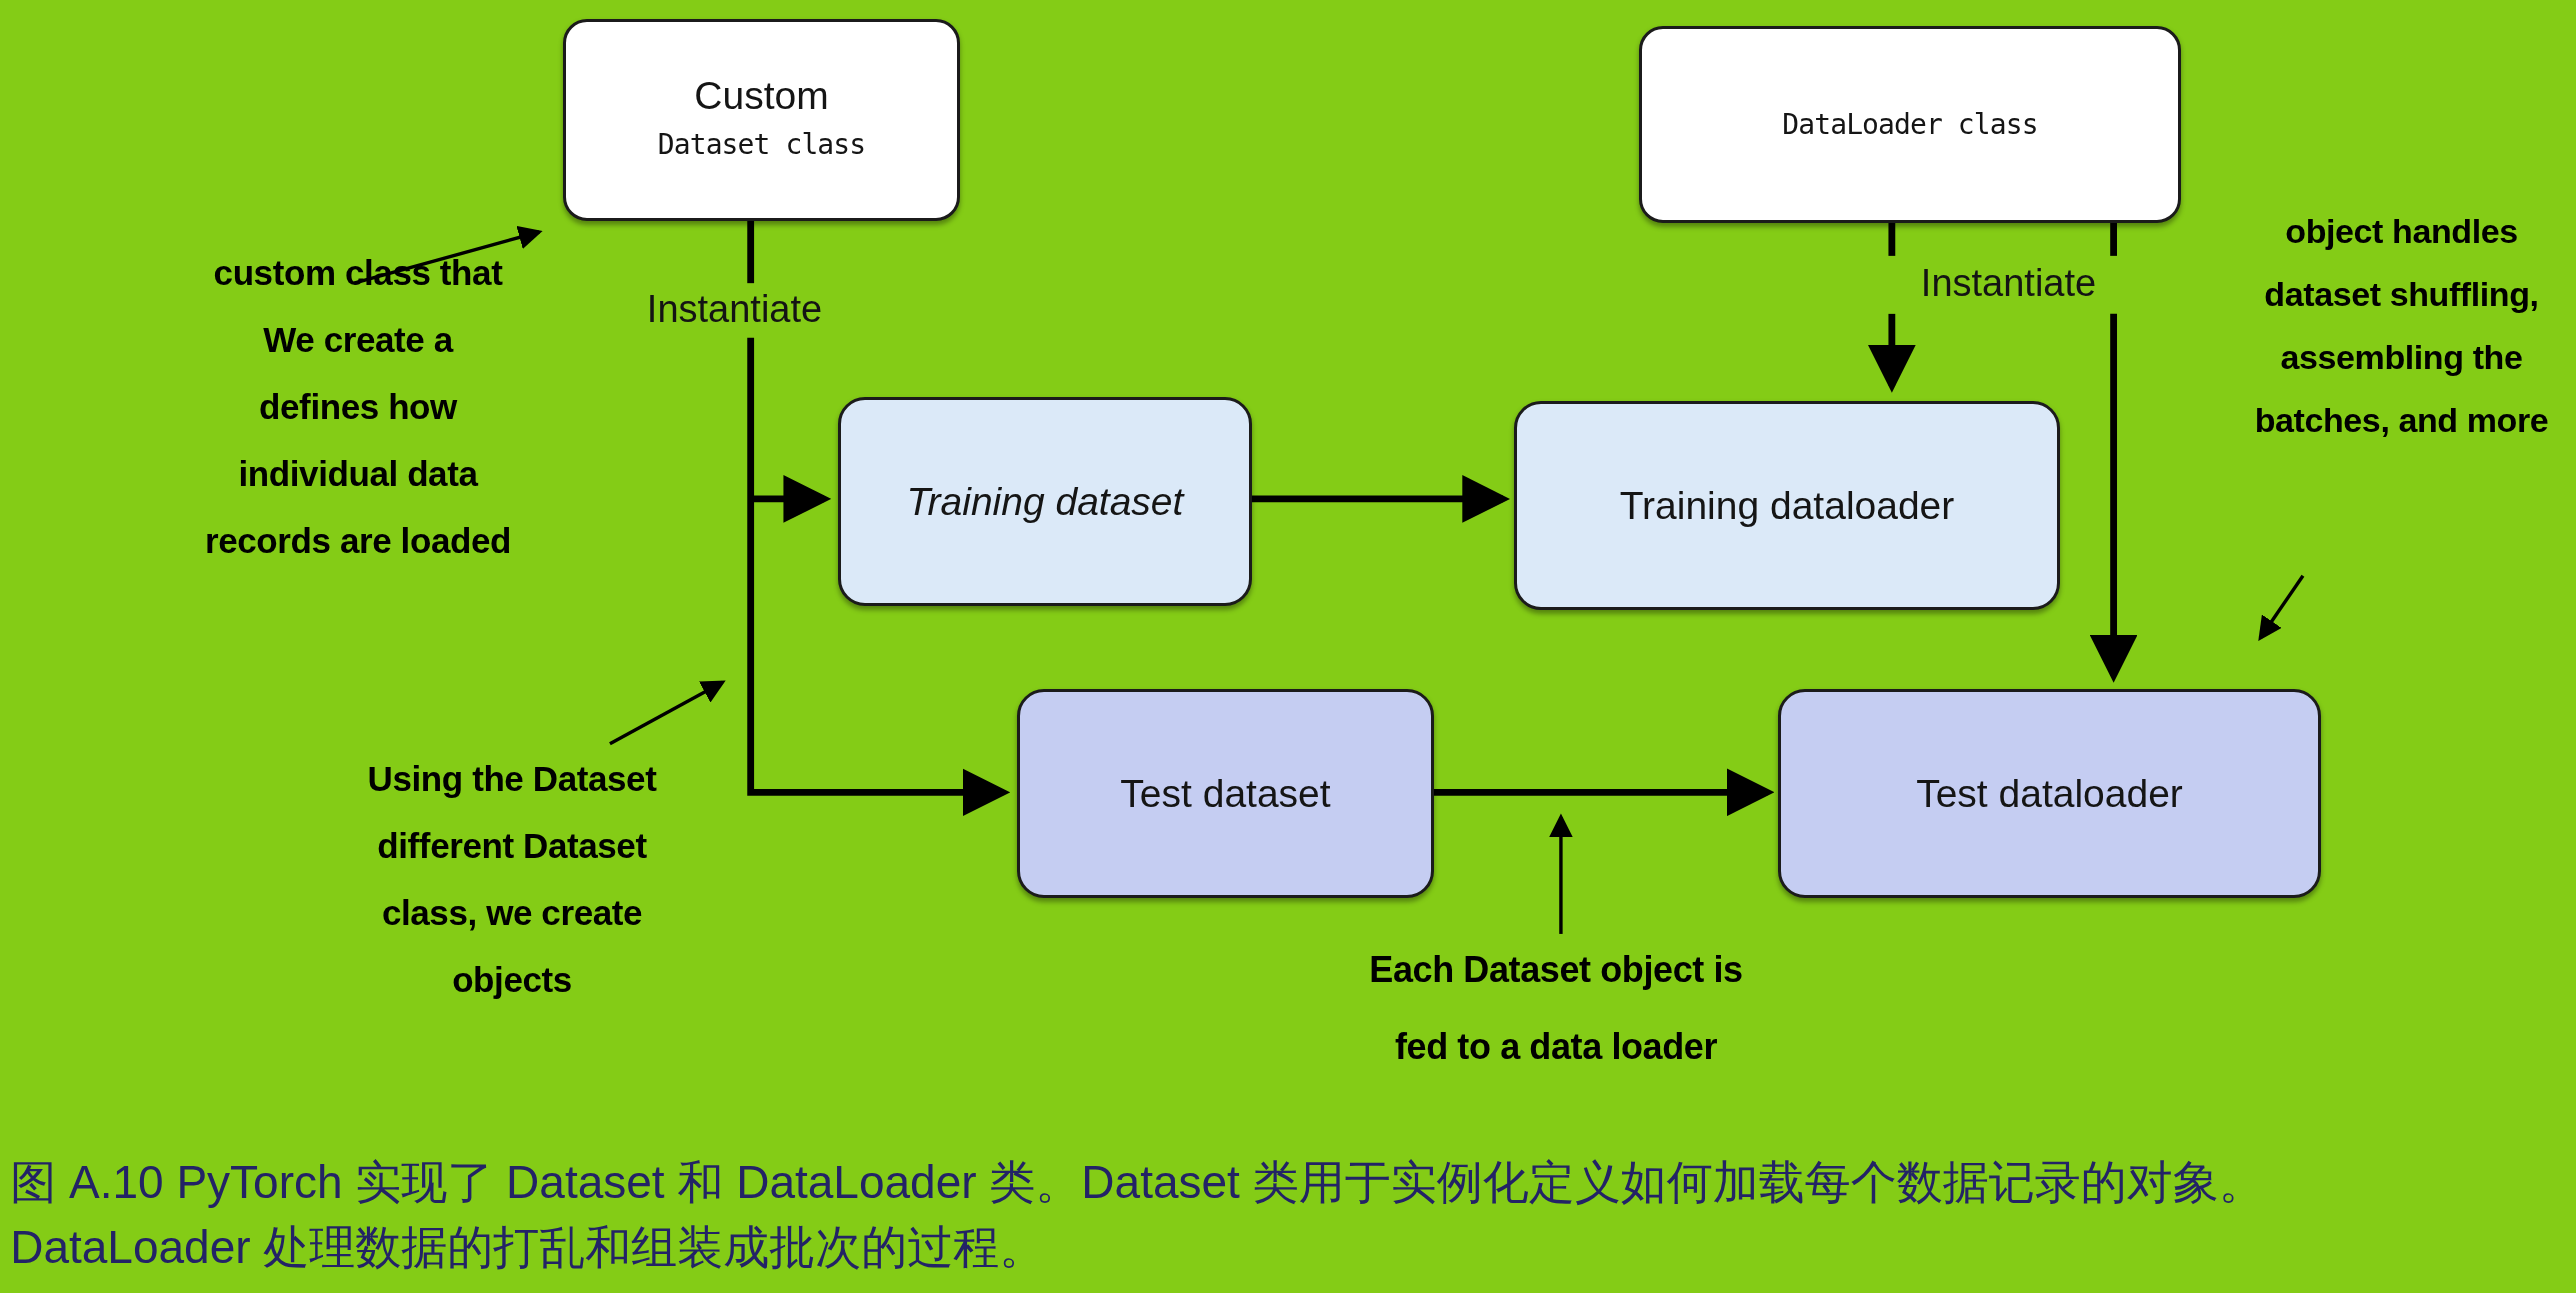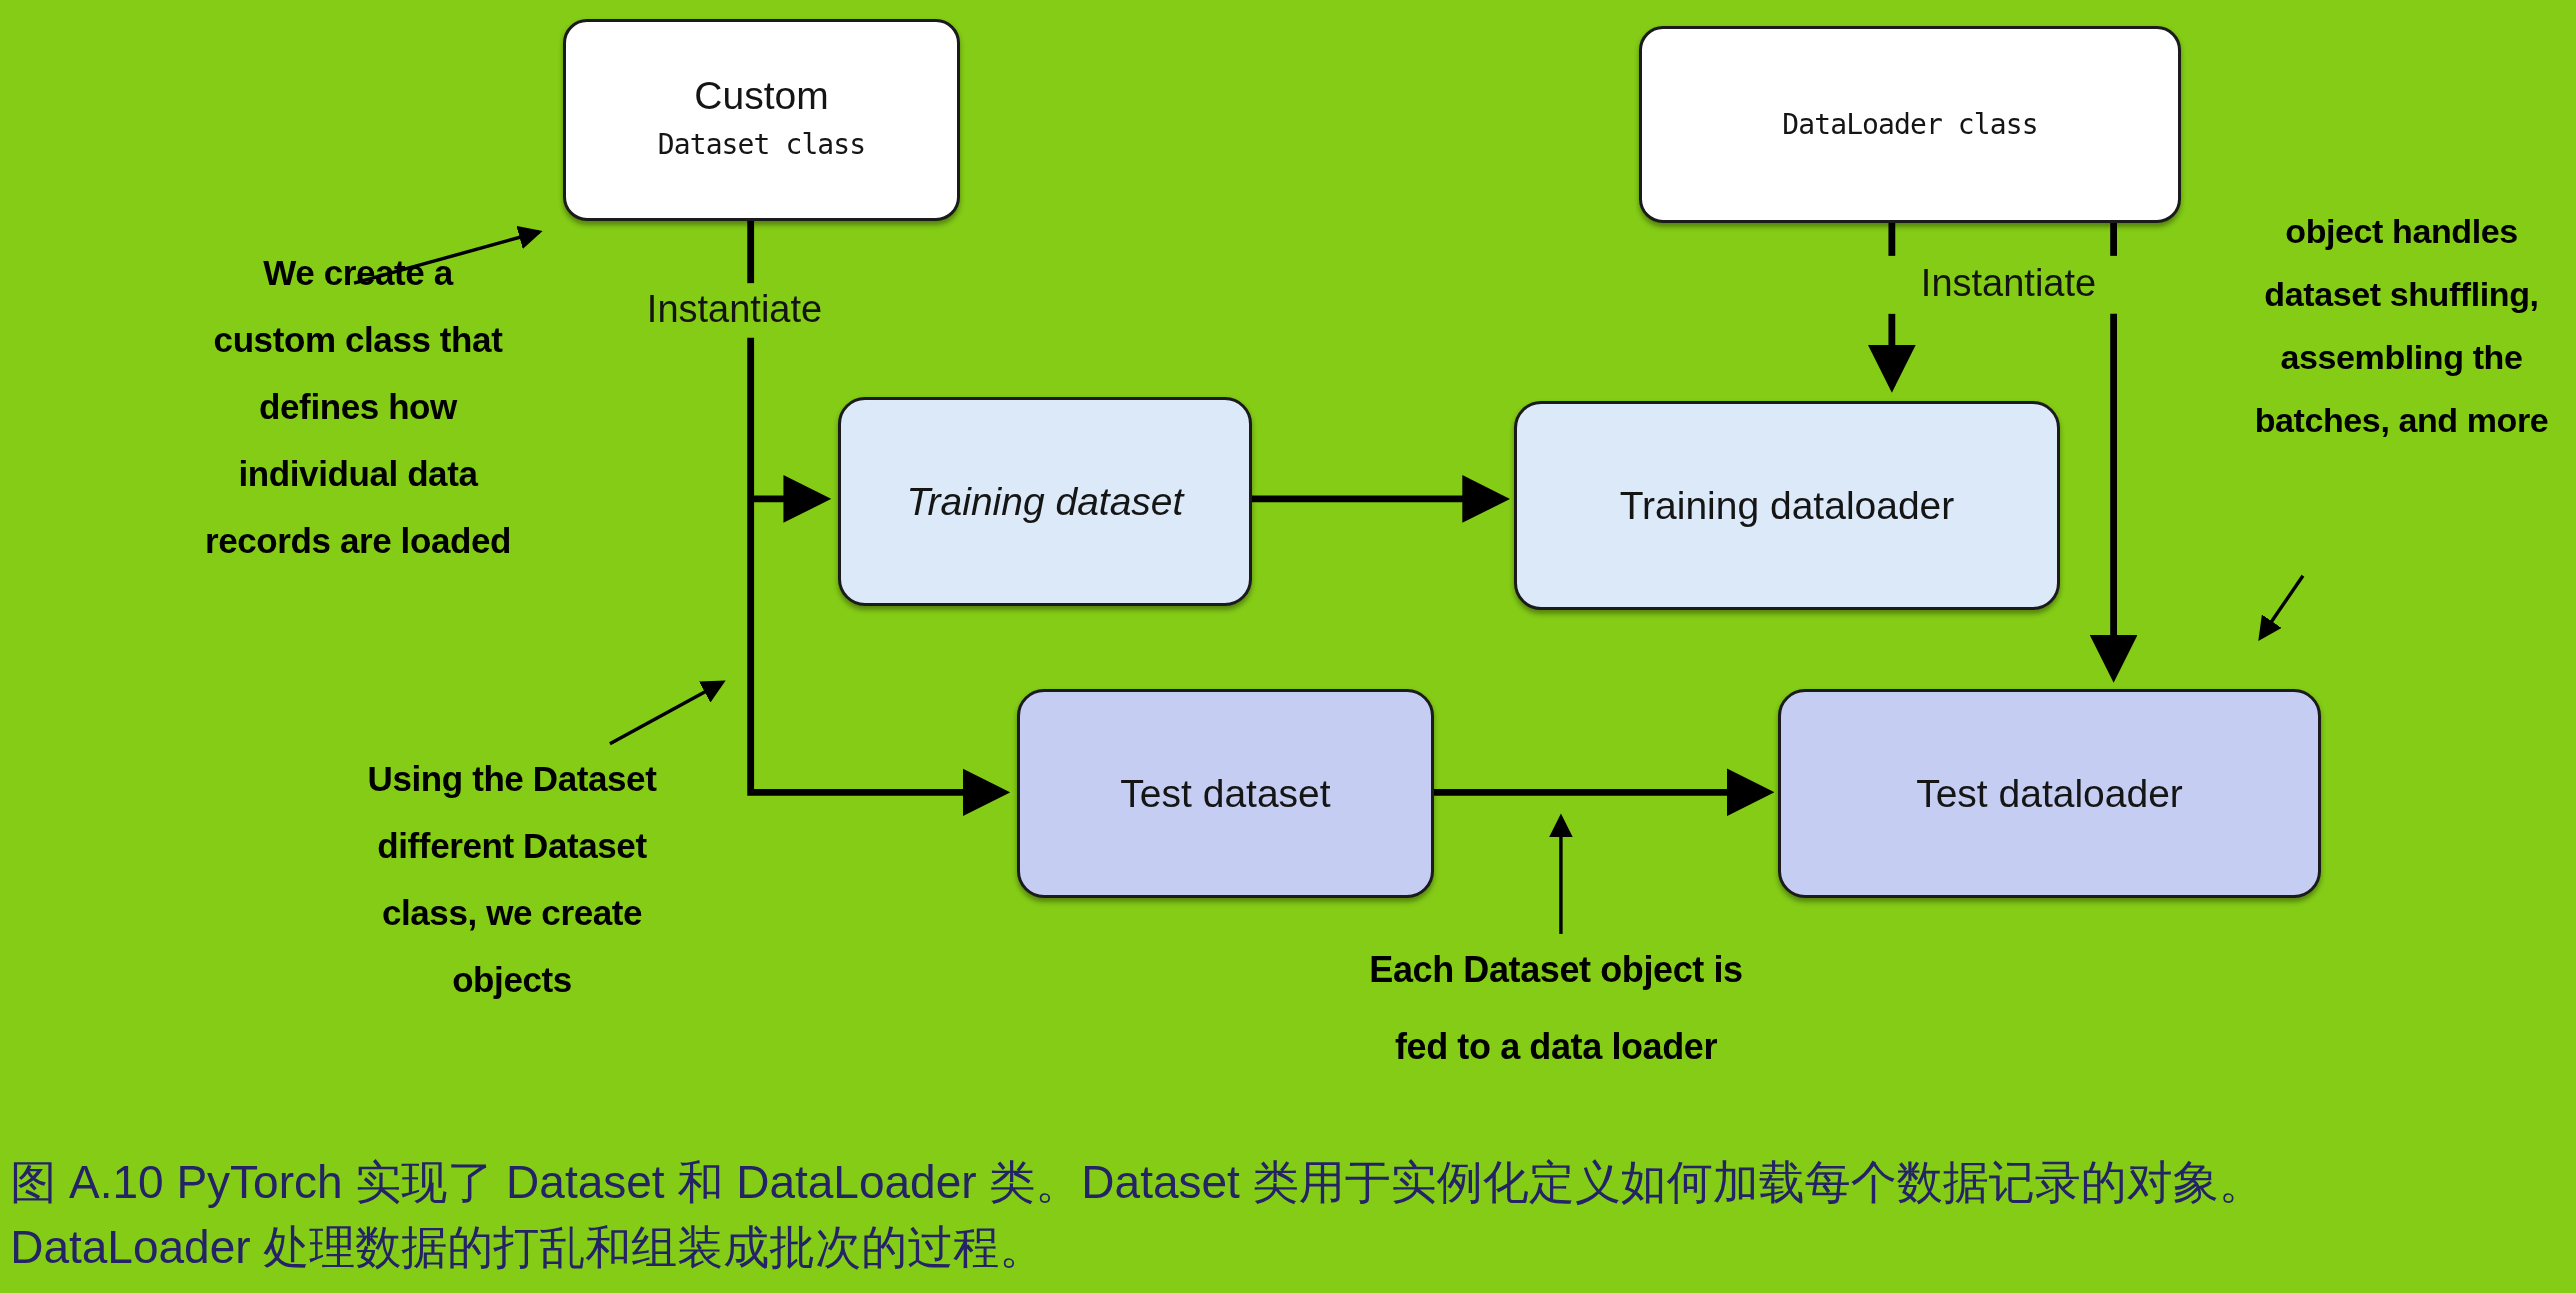--- a/index.html
+++ b/index.html
@@ -98,22 +98,22 @@
   </div>
 
   <div class="node fill-peri" style="left:1778px;top:689px;width:537px;height:203px;">
     <span class="label-sans">Test dataloader</span>
   </div>
 
   <div class="inst" style="left:564px;top:288px;width:341px;">Instantiate</div>
   <div class="inst" style="left:1838px;top:262px;width:341px;">Instantiate</div>
 
   <div class="annotation anno-a">
+    <span class="ln">custom class that</span>
     <span class="ln">We create a</span>
-    <span class="ln">custom class that</span>
     <span class="ln">defines how</span>
     <span class="ln">individual data</span>
     <span class="ln">records are loaded</span>
   </div>
 
   <div class="annotation anno-b">
     <span class="ln">Using the Dataset</span>
     <span class="ln">different Dataset</span>
     <span class="ln">class, we create</span>
     <span class="ln">objects</span>

